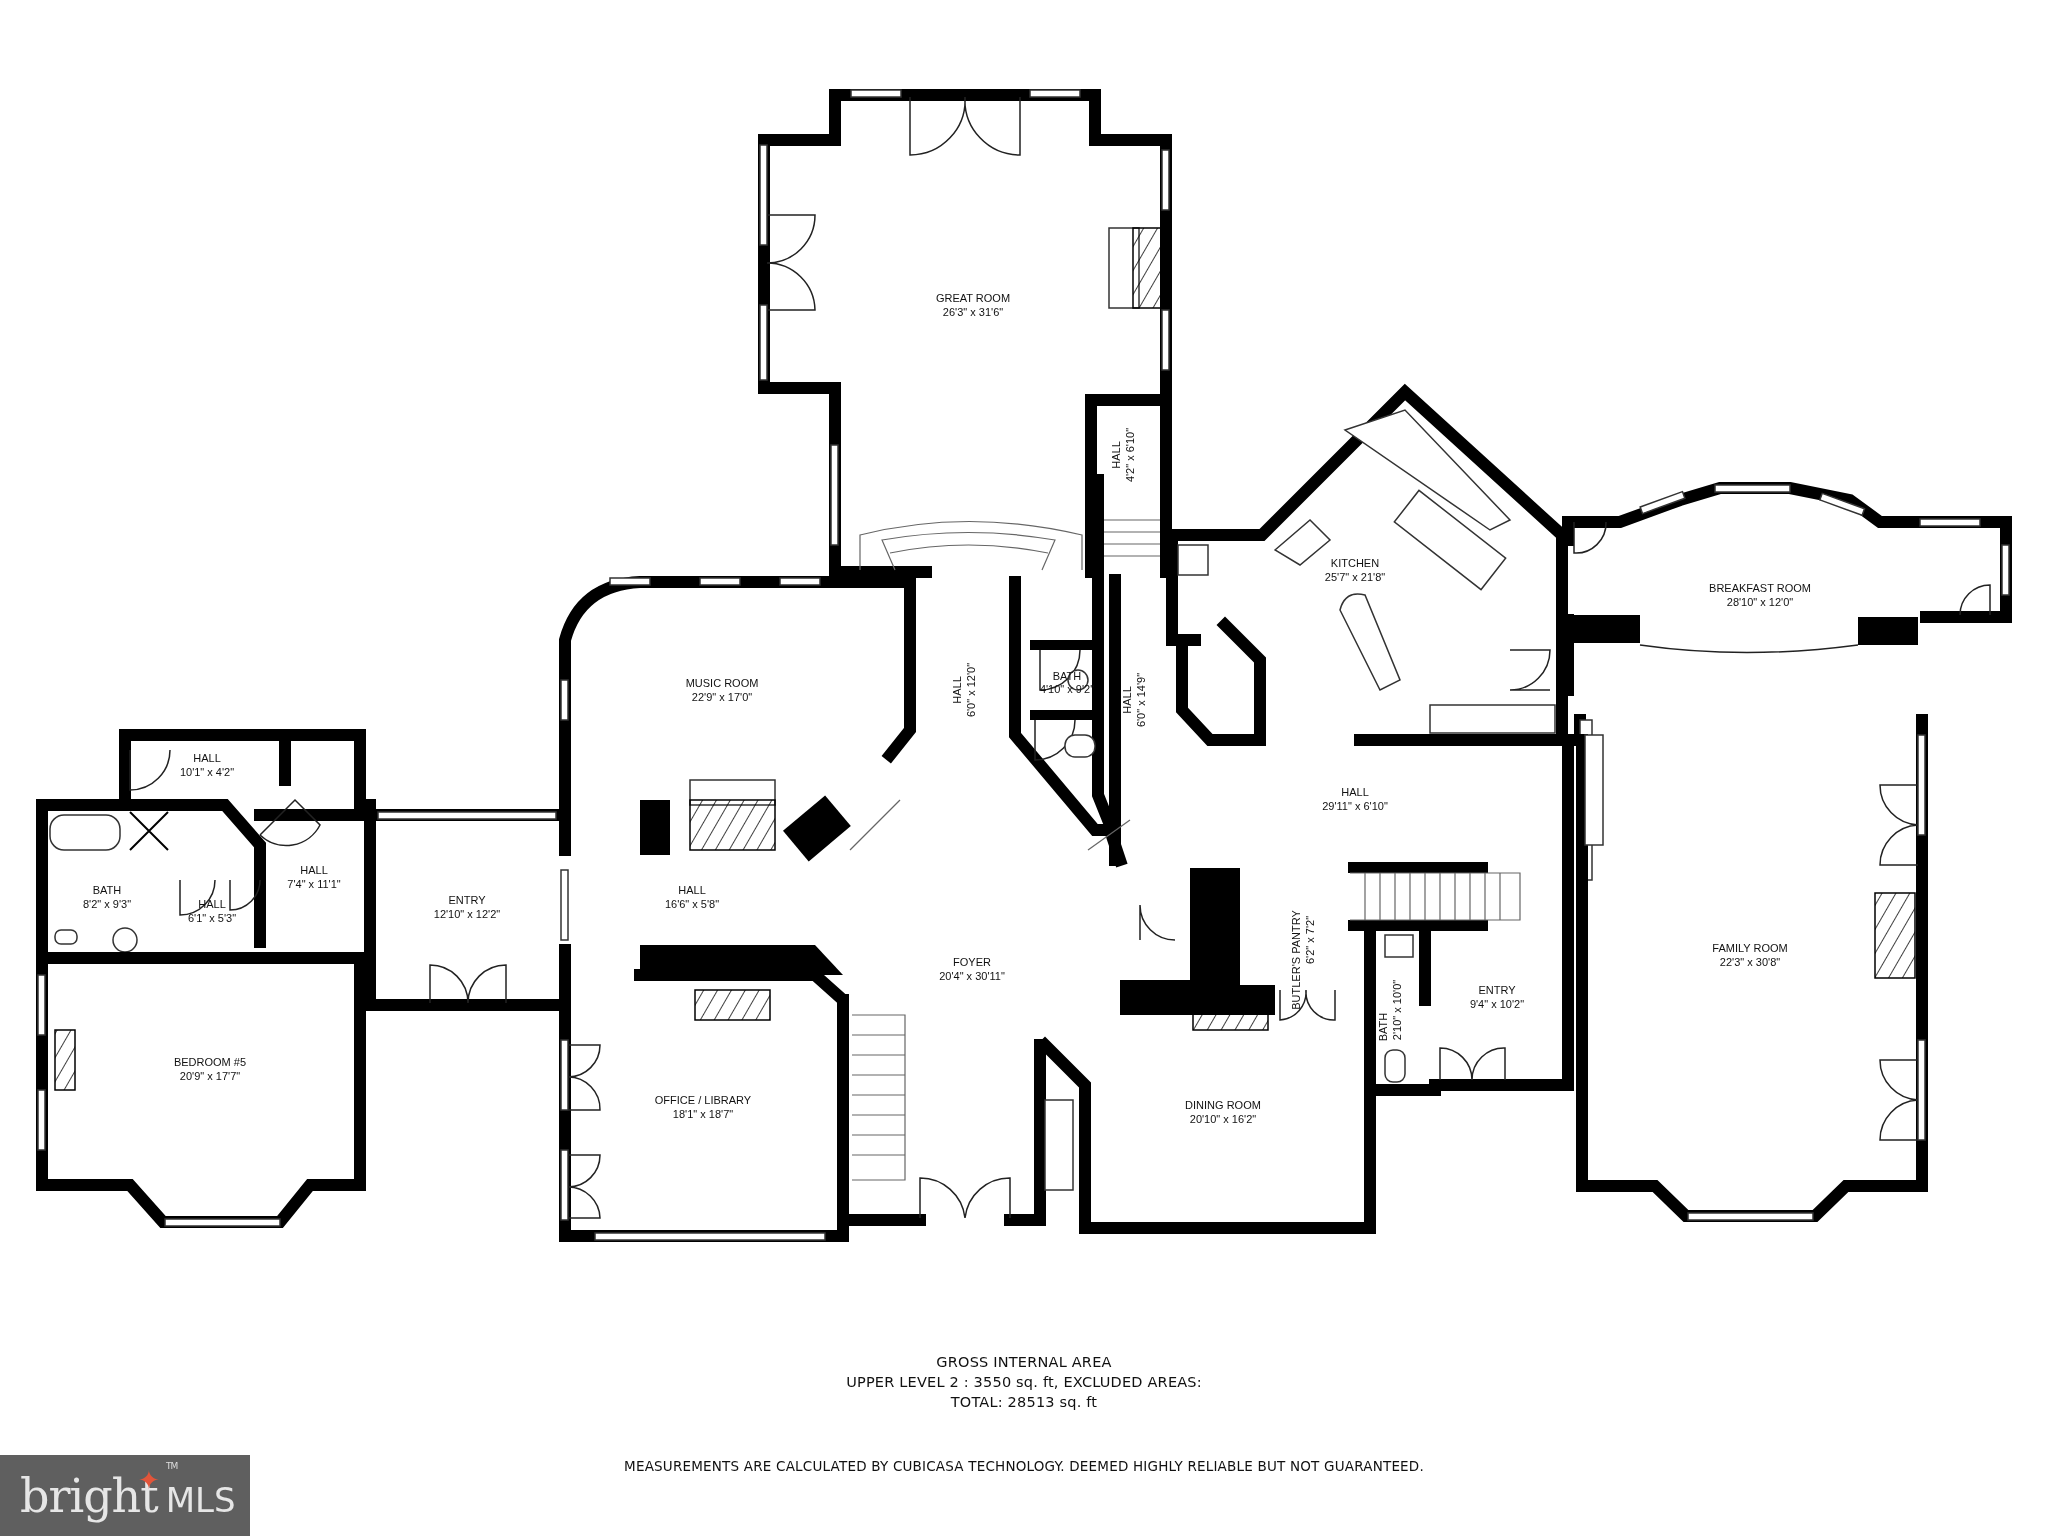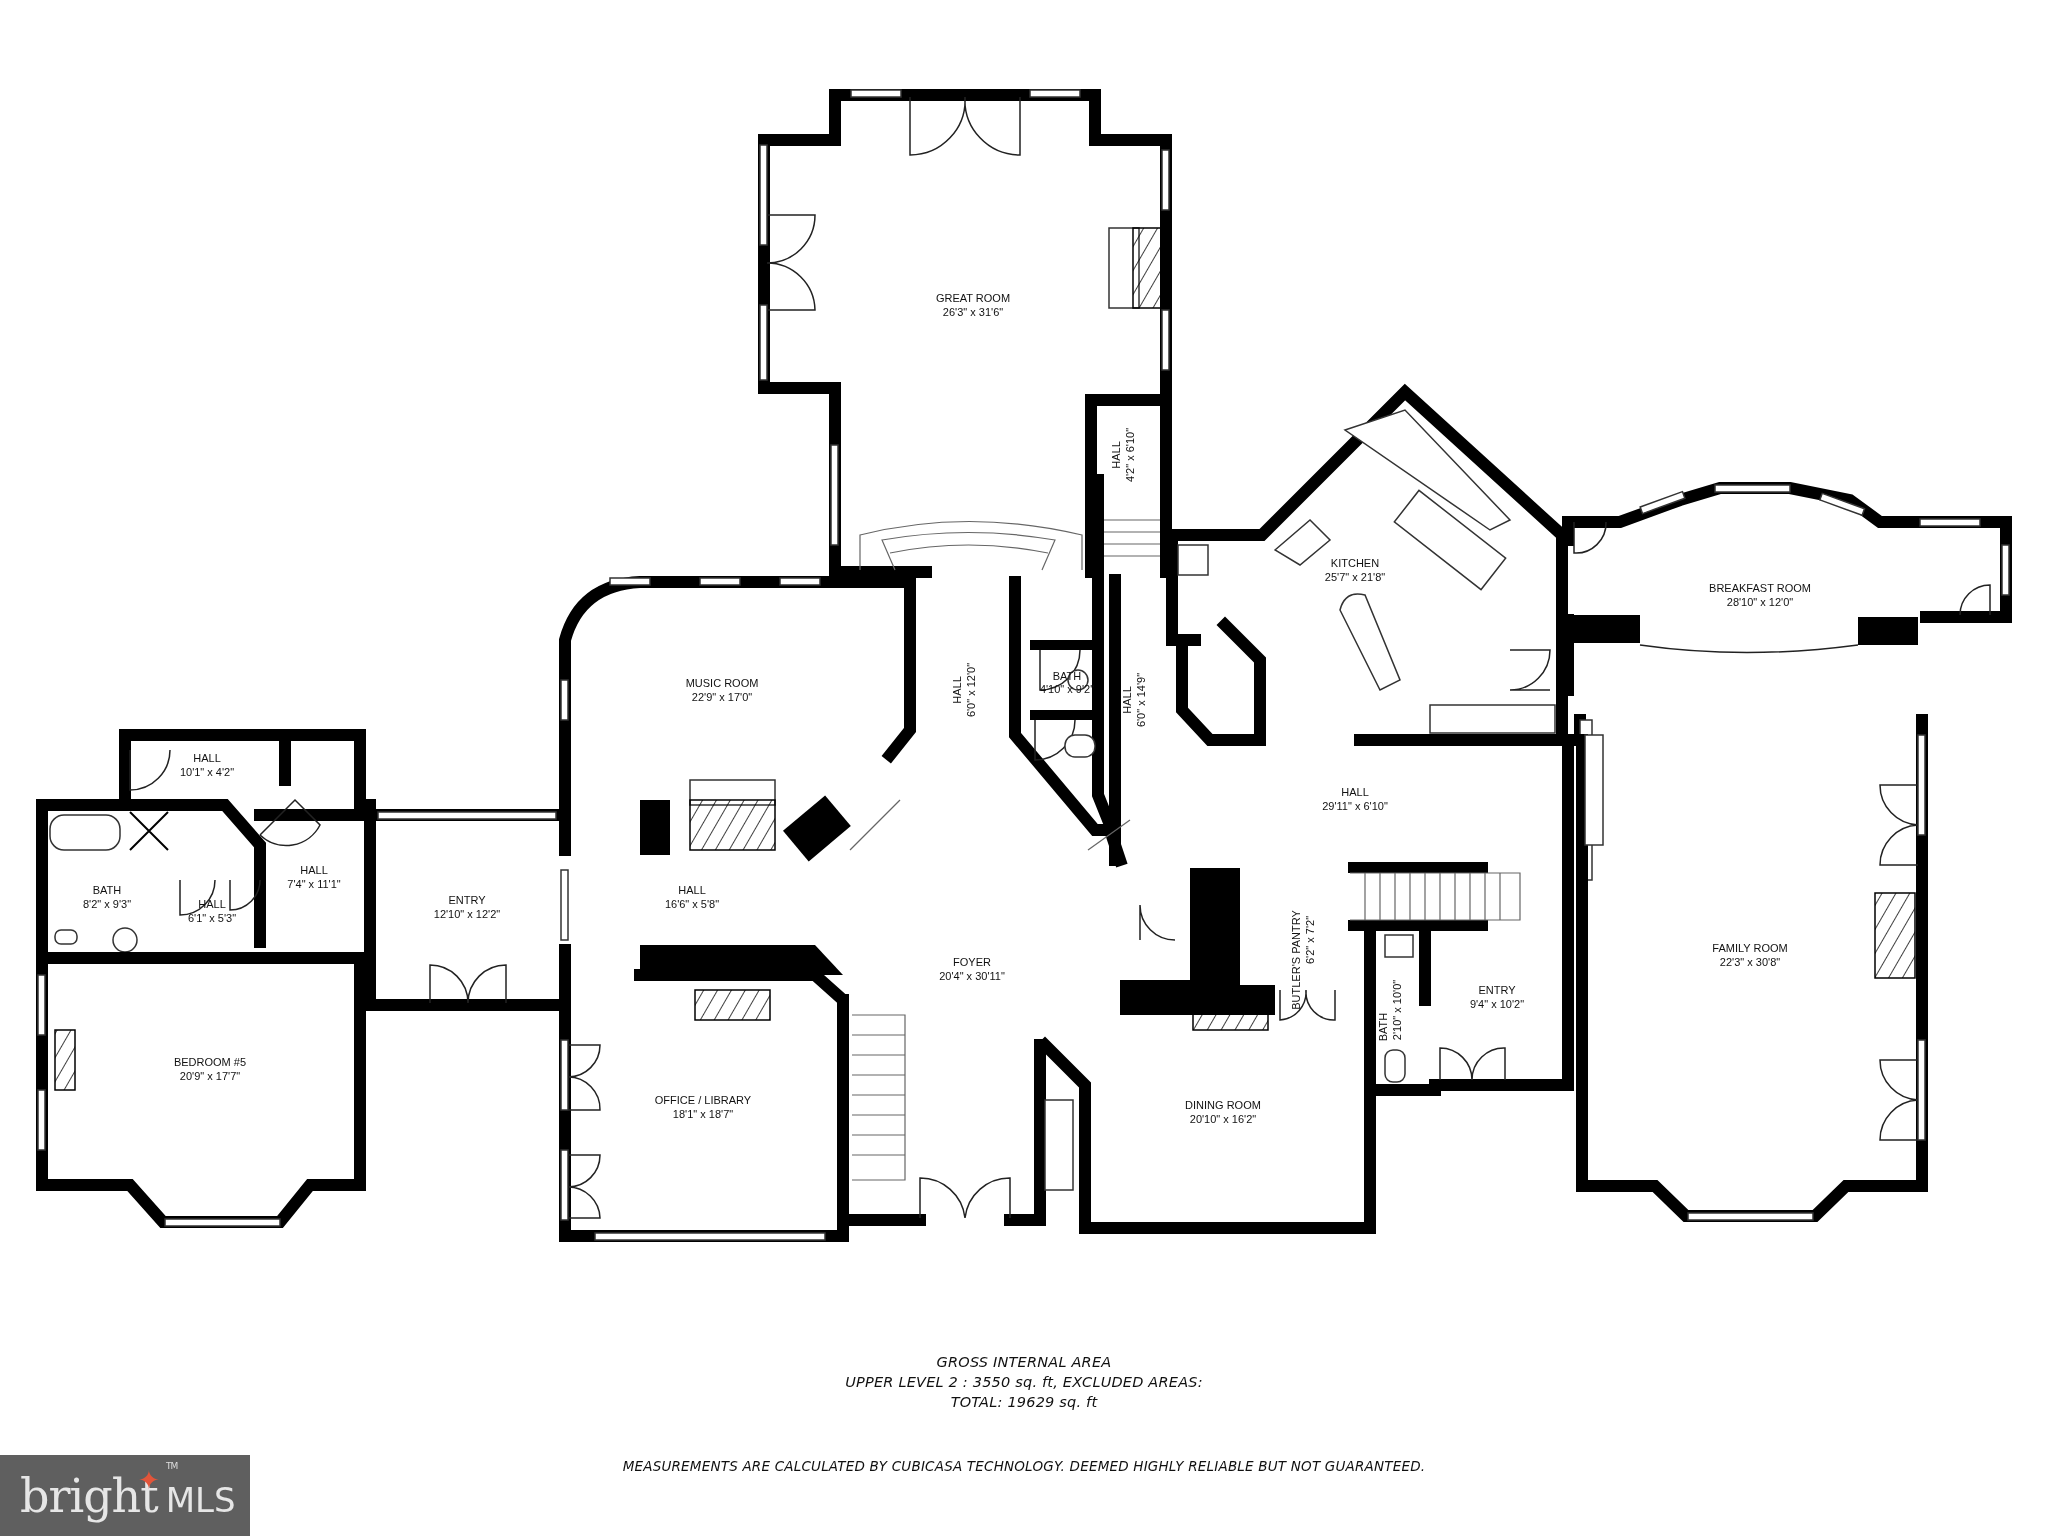--- a/index.html
+++ b/index.html
@@ -8,21 +8,21 @@
   .wall { fill:none; stroke:#000; stroke-width:12; stroke-linejoin:miter; stroke-linecap:square; }
   .wall-thin { fill:none; stroke:#000; stroke-width:2; }
   .window { fill:#fff; stroke:#333; stroke-width:1.5; }
   .door { fill:none; stroke:#222; stroke-width:1.5; }
   .solid { fill:#000; }
   .hatch { fill:url(#hatch); stroke:#000; stroke-width:1.5; }
   .stair { fill:none; stroke:#666; stroke-width:1.2; }
   .fixture { fill:#fff; stroke:#333; stroke-width:1.5; }
   .room-label { font-family:"Liberation Sans", sans-serif; font-size:11px; fill:#111; text-anchor:middle; }
   .footer { position:absolute; left:0; width:2048px; text-align:center; top:1352px; font-family:"DejaVu Sans", sans-serif; font-size:14.5px; line-height:20px; color:#111; letter-spacing:0.2px; }
-  .footer div { white-space:nowrap;font-style:italic; }
+  .footer div { white-space:nowrap; }
   .footer .disclaimer { font-size:13.5px;margin-top:44px; }
   .logo { position:absolute; left:0; top:1455px; width:250px; height:81px; background:#5f5f5f; display:flex; align-items:center; padding-left:20px; box-sizing:border-box; }
   .logo .bright { font-family:"DejaVu Serif", serif; font-size:46px; color:#e6e6e6; letter-spacing:-1px; position:relative; }
   .logo .spark { position:absolute; left:118px; top:-4px; color:#e2553a; font-size:26px; }
   .logo .tm { position:absolute; left:146px; top:-8px; color:#ddd; font-size:9px; font-family:"DejaVu Sans", sans-serif; }
   .logo .mls { font-family:"DejaVu Sans", sans-serif; font-size:34px; color:#e6e6e6; margin-left:8px; margin-top:8px; }
 </style>
 </head>
 <body>
 
@@ -244,20 +244,20 @@
     <rect class="hatch" x="1875" y="893" width="40" height="85"></rect>
     <rect class="fixture" x="1585" y="735" width="18" height="110"></rect>
     <text class="room-label" x="1750" y="952">FAMILY ROOM</text>
     <text class="room-label" x="1750" y="966">22'3" x 30'8"</text>
   </g>
 </svg>
 
 <div class="footer">
   <div>GROSS INTERNAL AREA</div>
   <div>UPPER LEVEL 2 : 3550 sq. ft, EXCLUDED AREAS:</div>
-  <div>TOTAL: 19629 sq. ft</div>
+  <div>TOTAL: 28513 sq. ft</div>
   <div class="disclaimer">MEASUREMENTS ARE CALCULATED BY CUBICASA TECHNOLOGY. DEEMED HIGHLY RELIABLE BUT NOT GUARANTEED.</div>
 </div>
 
 <div class="logo">
   <span class="bright"><span>bright</span><span class="spark">✦</span><span class="tm">TM</span></span>
   <span class="mls">MLS</span>
 </div>
 
 </body></html>

